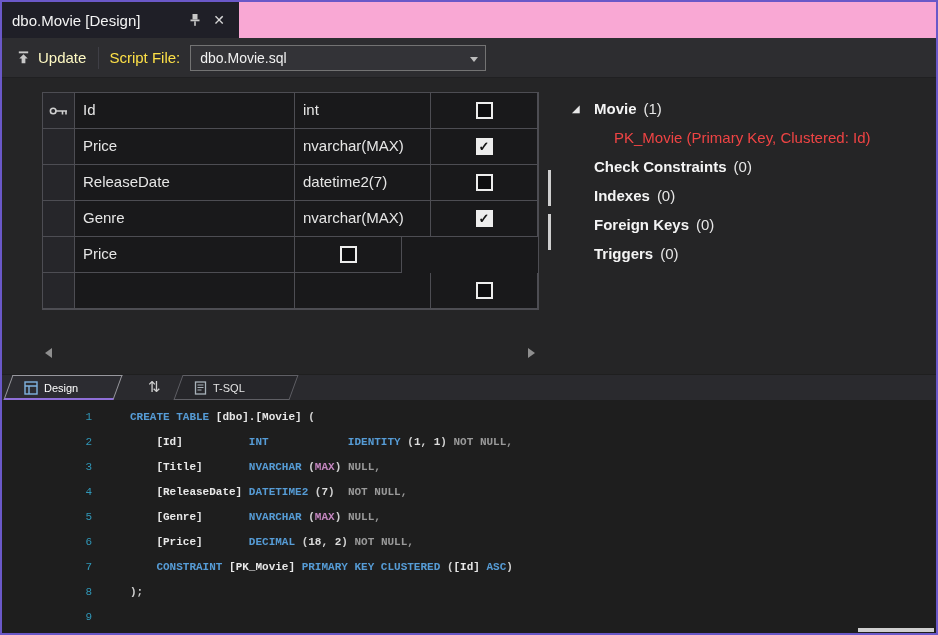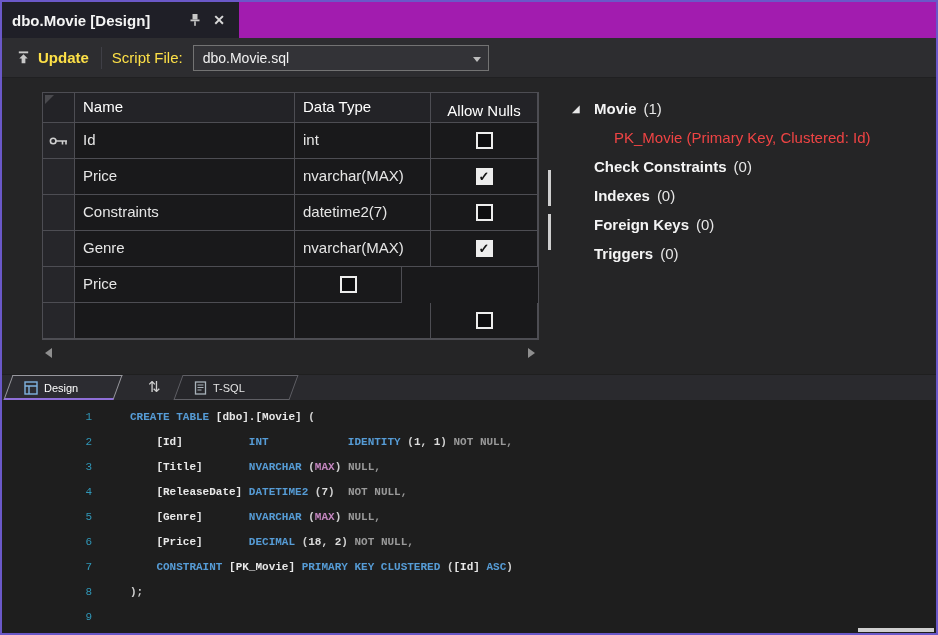--- a/index.html
+++ b/index.html
@@ -6,30 +6,30 @@
     --accent_border:#6a58c8; --keyword:#569cd6; --identifier:#e8e8e8; --type_param:#c586c0;
     --number:#dcdcdc; --muted:#9a9a9a; --default_code:#cfcfcf; --line_number:#3097b8;
     --tab_underline:#8f6fd8; --gridline:#4d4d53;
   }
   *{margin:0;padding:0;box-sizing:border-box;}
   html,body{background:#111;}
   body{font-family:"Liberation Sans", sans-serif;}
   .window{position:relative;width:938px;height:635px;border:2px solid var(--accent_border);
     background:#252526;overflow:hidden;}
   
-  .tabbar{position:absolute;left:0;top:0;width:934px;height:36px;background:#a21caf;font-weight:bold;}
+  .tabbar{position:absolute;left:0;top:0;width:934px;height:36px;background:#f9a8d4;}
   .doc-tab{position:absolute;left:0;top:0;width:237px;height:36px;background:#1f1f27;
     display:flex;align-items:center;padding:0 10px;color:#f4f4f4;font-size:15px;}
   .doc-tab .title{flex:1;white-space:nowrap;}
   .tab-ico{display:flex;align-items:center;justify-content:center;width:20px;height:20px;margin-left:4px;}
   .close-x{color:#d8d8d8;font-size:14px;}
   
   .toolbar{position:absolute;left:0;top:36px;width:934px;height:40px;background:#2d2d30;
     display:flex;align-items:center;border-bottom:1px solid #202022;}
-  .tb-btn{display:flex;align-items:center;gap:7px;padding:0 10px 0 14px;color:#fde047;font-size:15px;height:28px;font-weight:bold;}
+  .tb-btn{display:flex;align-items:center;gap:7px;padding:0 10px 0 14px;color:#fef9c3;font-size:15px;height:28px;}
   .tb-sep{width:1px;height:22px;background:#3f3f46;margin:0 10px 0 2px;}
   .tb-label{color:#fde047;font-size:15px;margin-right:10px;}
   .combo{position:relative;width:296px;height:26px;background:#333337;border:1px solid #737373;
     display:flex;align-items:center;color:#f1f1f1;font-size:14px;padding:0 22px 0 9px;}
   .combo .caret{position:absolute;right:7px;top:11px;width:0;height:0;
     border-left:4px solid transparent;border-right:4px solid transparent;border-top:5px solid #bdbdbd;}
   
   .main{position:absolute;left:0;top:76px;width:934px;height:296px;background:#252526;}
   .grid{position:absolute;left:40px;top:14px;background:#19191b;border:1px solid var(--gridline);}
   .grid-row{display:flex;height:36px;}
@@ -114,28 +114,20 @@
     <div class="tb-sep"></div>
     <span class="tb-label">Script File:</span>
     <div class="combo">
       <span>dbo.Movie.sql</span>
       <span class="caret"></span>
     </div>
   </div>
 
   <div class="main">
     <div class="grid">
-        <div class="grid-row header-row">
-          <div class="cell corner">
-            <span class="corner-tri"></span>
-          </div>
-          <div class="cell hcell c0">Name</div>
-          <div class="cell hcell c1">Data Type</div>
-          <div class="cell hcell c2">Allow Nulls</div>
-        </div>
         <div class="grid-row">
           <div class="cell rowhead">
             <svg width="20" height="12" viewBox="0 0 20 12">
               <circle cx="4.2" cy="6" r="2.8" fill="none" stroke="#d0d0d0" stroke-width="1.6"></circle>
               <path d="M7 6 H18 M13.5 6 V9.5 M17 6 V9.5" stroke="#d0d0d0" stroke-width="1.6" fill="none"></path>
             </svg>
           </div>
           <div class="cell c0">Id</div>
           <div class="cell c1">int</div>
           <div class="cell c2">
@@ -145,21 +137,21 @@
         <div class="grid-row">
           <div class="cell rowhead"></div>
           <div class="cell c0">Price</div>
           <div class="cell c1">nvarchar(MAX)</div>
           <div class="cell c2">
             <div class="checkbox checked">✓</div>
           </div>
         </div>
         <div class="grid-row">
           <div class="cell rowhead"></div>
-          <div class="cell c0">Constraints</div>
+          <div class="cell c0">ReleaseDate</div>
           <div class="cell c1">datetime2(7)</div>
           <div class="cell c2">
             <div class="checkbox"></div>
           </div>
         </div>
         <div class="grid-row">
           <div class="cell rowhead"></div>
           <div class="cell c0">Genre</div>
           <div class="cell c1">nvarchar(MAX)</div>
           <div class="cell c2">

